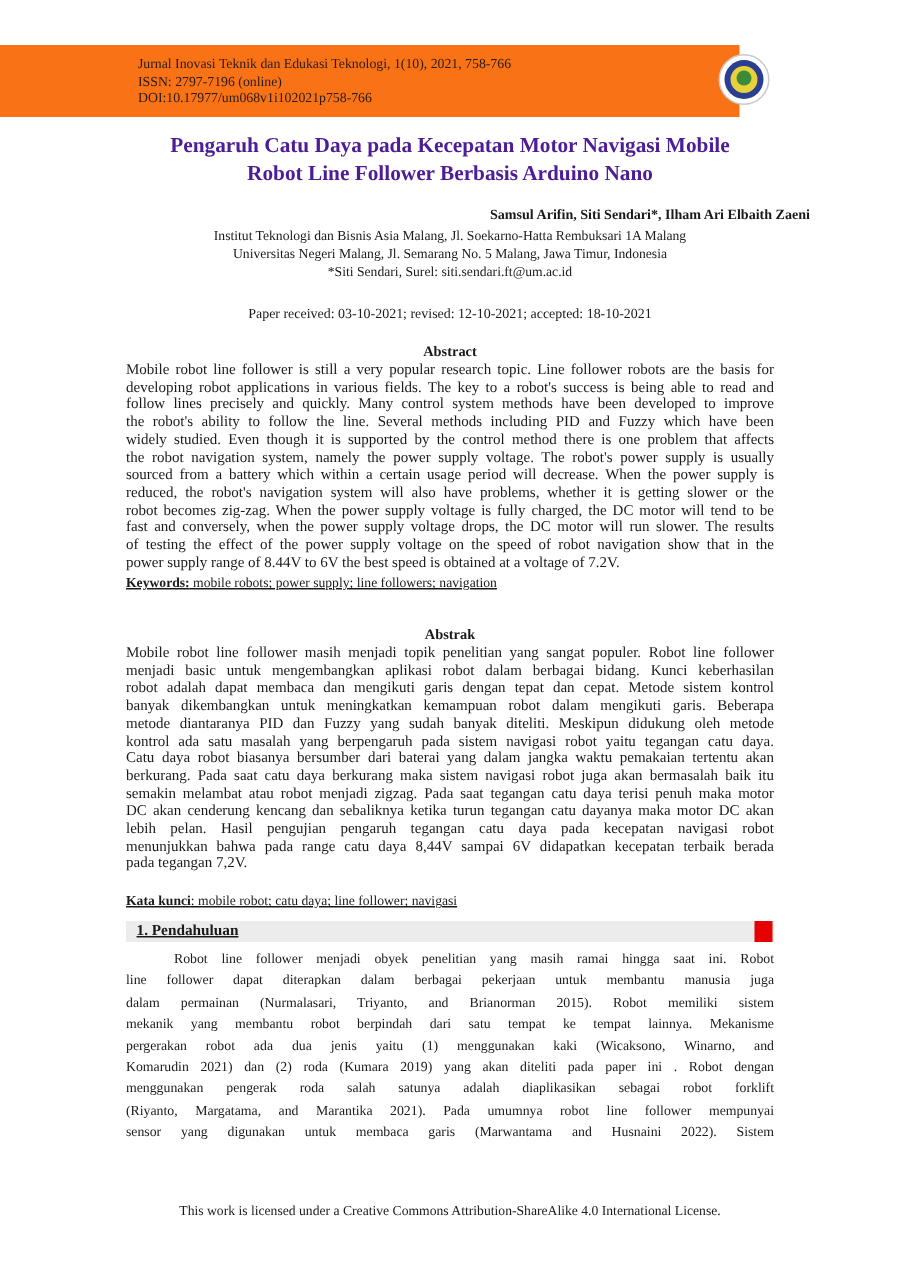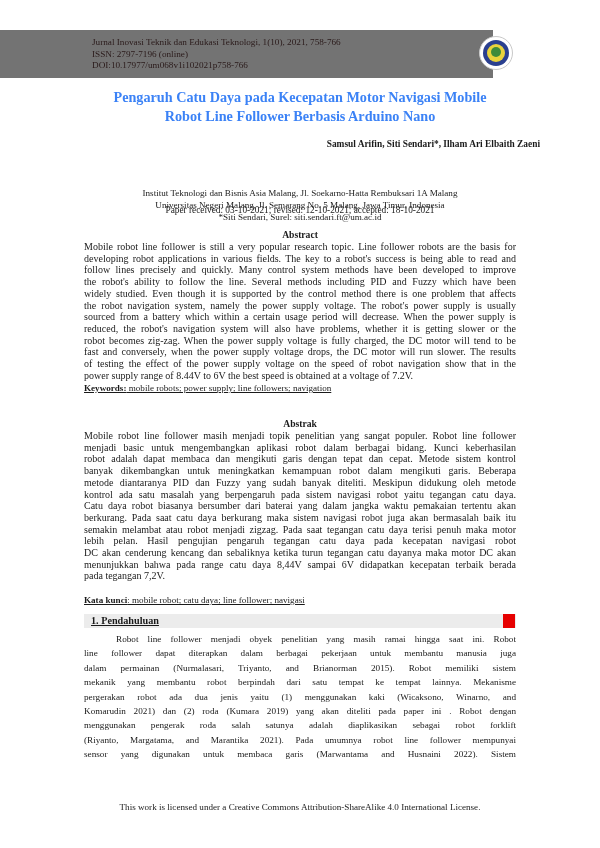--- a/index.html
+++ b/index.html
@@ -2,21 +2,21 @@
 <html><head>
   <meta charset="utf-8">
   <style>
     html, body { margin: 0; padding: 0; }
     body {
       width: 600px; height: 848px; background: #ffffff; position: relative; overflow: hidden;
       font-family: "Liberation Serif", "DejaVu Serif", serif; color: #1a1a1a;
     }
     .banner {
       position: absolute; left: 0; top: 30px; width: 493px; height: 48px;
-      background: #737373;
+      background: #f97316;
     }
     .banner-text {
       position: absolute; left: 92px; top: 7px; font-size: 9.2px; line-height: 11.5px; color: #2a1a1a;
     }
     .banner-text div { white-space: nowrap; }
     .logo {
       position: absolute; left: 479px; top: 6px; width: 34px; height: 34px; border-radius: 50%;
       background: #ffffff; border: 1px solid #c9c9c9; box-sizing: border-box;
     }
     .logo .ring {
@@ -26,29 +26,29 @@
     .logo .inner {
       position: absolute; left: 4px; top: 4px; width: 18px; height: 18px; border-radius: 50%;
       background: #e8d23c;
     }
     .logo .leaf {
       position: absolute; left: 4px; top: 3px; width: 10px; height: 10px; border-radius: 50%;
       background: #3c8a3a;
     }
     .title {
       position: absolute; left: 60px; top: 88px; width: 480px; text-align: center;
-      font-size: 14.2px; font-weight: bold; line-height: 19px; color: #3b82f6;
+      font-size: 14.2px; font-weight: bold; line-height: 19px; color: #4c1d95;
     }
     .authors {
       position: absolute; left: 60px; top: 138px; width: 480px; text-align: right;
       font-size: 9.4px; font-weight: bold; line-height: 12px;
     }
     .affil {
       position: absolute; left: 60px; top: 151px; width: 480px; text-align: center;
-      font-size: 9.1px; line-height: 12.2px; margin-top: 36px;
+      font-size: 9.1px; line-height: 12.2px;
     }
     .dates {
       position: absolute; left: 60px; top: 204px; width: 480px; text-align: center;
       font-size: 9.3px; line-height: 12px;
     }
     .sec-head {
       position: absolute; left: 84px; width: 432px; text-align: center;
       font-size: 9.6px; font-weight: bold; line-height: 12px;
     }
     .para {
@@ -135,22 +135,22 @@
 <div class="para" style="top:430px;" id="abs-id">
     <span class="ln">Mobile robot line follower masih menjadi topik penelitian yang sangat populer. Robot line follower</span>
     <span class="ln">menjadi basic untuk mengembangkan aplikasi robot dalam berbagai bidang. Kunci keberhasilan</span>
     <span class="ln">robot adalah dapat membaca dan mengikuti garis dengan tepat dan cepat. Metode sistem kontrol</span>
     <span class="ln">banyak dikembangkan untuk meningkatkan kemampuan robot dalam mengikuti garis. Beberapa</span>
     <span class="ln">metode diantaranya PID dan Fuzzy yang sudah banyak diteliti. Meskipun didukung oleh metode</span>
     <span class="ln">kontrol ada satu masalah yang berpengaruh pada sistem navigasi robot yaitu tegangan catu daya.</span>
     <span class="ln">Catu daya robot biasanya bersumber dari baterai yang dalam jangka waktu pemakaian tertentu akan</span>
     <span class="ln">berkurang. Pada saat catu daya berkurang maka sistem navigasi robot juga akan bermasalah baik itu</span>
     <span class="ln">semakin melambat atau robot menjadi zigzag. Pada saat tegangan catu daya terisi penuh maka motor</span>
+    <span class="ln">DC akan cenderung kencang dan sebaliknya ketika turun tegangan catu dayanya maka motor DC akan</span>
     <span class="ln">lebih pelan. Hasil pengujian pengaruh tegangan catu daya pada kecepatan navigasi robot</span>
-    <span class="ln">DC akan cenderung kencang dan sebaliknya ketika turun tegangan catu dayanya maka motor DC akan</span>
     <span class="ln">menunjukkan bahwa pada range catu daya 8,44V sampai 6V didapatkan kecepatan terbaik berada</span>
     <span class="ln last">pada tegangan 7,2V.</span>
   </div>
 
 <div class="kw" style="top:594px;">
   <b>Kata kunci</b><span>: mobile robot; catu daya; line follower; navigasi</span>
 </div>
 
 <div class="section-bar">
   <span class="num-title">1.  Pendahuluan</span>

